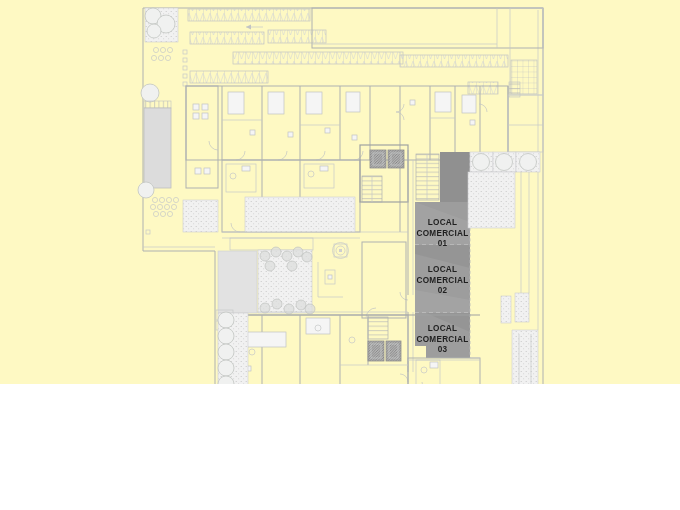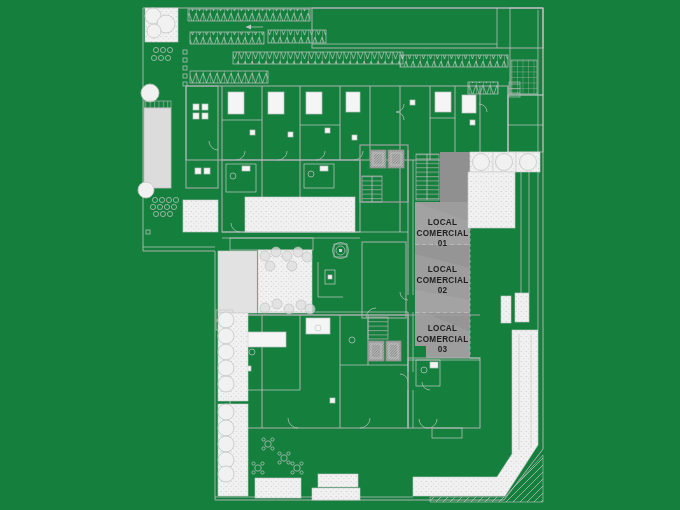--- a/index.html
+++ b/index.html
@@ -1,16 +1,16 @@
 <!DOCTYPE html>
 <html><head>
 <meta charset="utf-8">
 <style>
   html,body{margin:0;padding:0;background:#ffffff;}
-  .stage{position:relative;width:680px;height:510px;background:#15803d;overflow:hidden;
+  .stage{position:relative;width:680px;height:384px;background:#fef9c3;overflow:hidden;
          font-family:"Liberation Sans", sans-serif;}
   svg{display:block;}
   .w  {stroke:#aeb1b1;stroke-width:1;fill:none;}          
   .w2 {stroke:#9fa2a2;stroke-width:1.2;fill:none;}        
   .wl {stroke:#c6c8c8;stroke-width:.7;fill:none;}         
   .arc{stroke:#c2c4c4;stroke-width:.7;fill:none;}
   .f  {fill:#f5f5f5;stroke:#c0c2c2;stroke-width:.7;}      
   .tree{fill:#f0f1f0;stroke:#c2c5c2;stroke-width:.8;}
   .tree-s{fill:#dcdedc;fill-opacity:.75;stroke:#b9bcb9;stroke-width:.6;}
   .stip{fill:url(#st);stroke:#ccced0;stroke-width:.6;}

